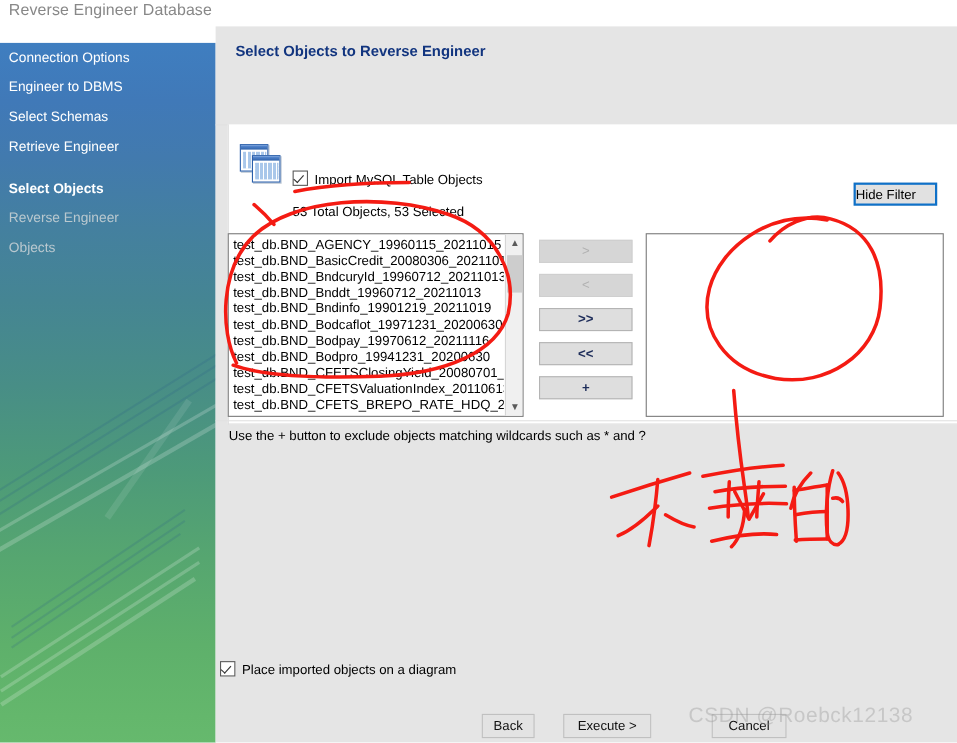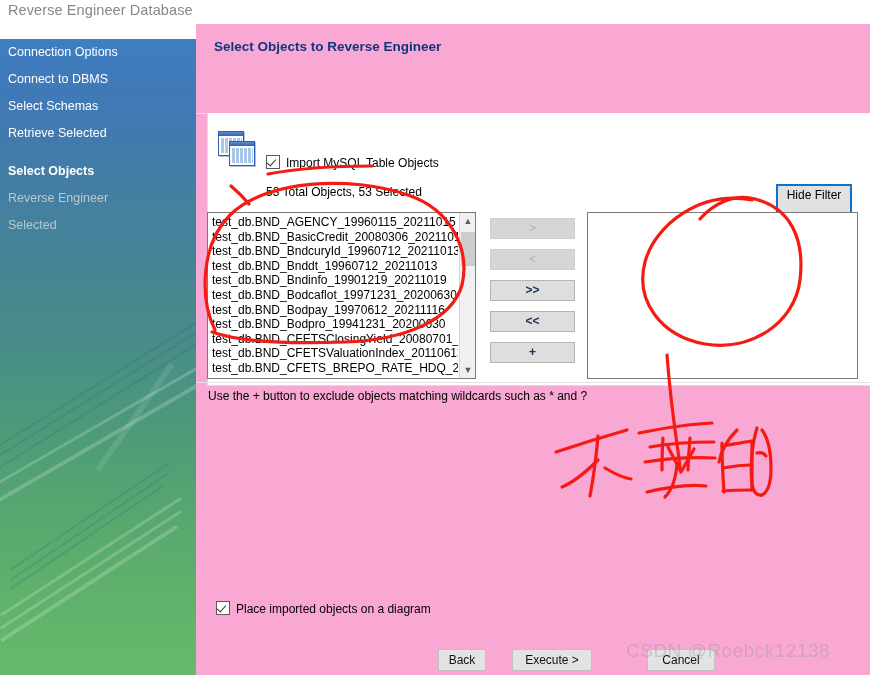--- a/index.html
+++ b/index.html
@@ -90,21 +90,21 @@
     white-space: nowrap;
   }
   .nav-item.current { font-weight: bold; margin-top: 11px; }
   .nav-item.future { color: #b9c8cf; }
 
   
   #content {
     position: absolute;
     left: 196px; top: 24px;
     width: 674px; height: 651px;
-    background: #f9a8d4;
+    background: #e5e5e5;
   }
   #page-title {
     position: absolute;
     left: 18px; top: 15px;
     font-size: 13.5px;
     font-weight: bold;
     color: #12357f;
     white-space: nowrap;
   }
   #divider-top {
@@ -184,24 +184,24 @@
   #count-text {
     position: absolute;
     left: 70px; top: 161px;
     font-size: 12px;
     white-space: nowrap;
   }
 
   
   #hide-filter {
     position: absolute;
-    left: 580px; top: 160px;
-    width: 76px; height: 32px;
+    left: 580px; top: 142px;
+    width: 76px; height: 21px;
     line-height: 19px;
-    text-align: center;
+    text-align: left;
     font-size: 12px;
     background: #e1e1e1;
     border: 2px solid #0f71c8;
     color: #000000;
     box-sizing: border-box;
   }
 
   
   .listbox {
     position: absolute;
@@ -278,21 +278,21 @@
 
   #hint {
     position: absolute;
     left: 12px; top: 365px;
     font-size: 12px;
     white-space: nowrap;
   }
 
   #place-check {
     position: absolute;
-    left: 20px; top: 577px;
+    left: 4px; top: 577px;
     font-size: 12px;
     white-space: nowrap;
   }
   #place-check .lbl { margin-left: 6px; }
 
   
   .botbtn {
     position: absolute;
     top: 649px;
     height: 22px;
@@ -350,36 +350,36 @@
     <div class="streak" style="left:0px; top:575px; width:215px; height:3px; transform: rotate(-33deg);"></div>
     <div class="streak" style="left:0px; top:588px; width:215px; height:3px; transform: rotate(-33deg);"></div>
     <div class="streak" style="left:0px; top:600px; width:210px; height:4px; transform: rotate(-33deg);"></div>
     <div class="streak" style="left:95px; top:430px; width:130px; height:6px; transform: rotate(-55deg); background: rgba(255,255,255,0.10);"></div>
 
     <div class="nav">
       <div class="nav-item">
         <span>Connection Options</span>
       </div>
       <div class="nav-item">
-        <span>Connect to DBMS</span>
+        <span>Engineer to DBMS</span>
       </div>
       <div class="nav-item">
         <span>Select Schemas</span>
       </div>
       <div class="nav-item">
-        <span>Retrieve Selected</span>
+        <span>Retrieve Engineer</span>
       </div>
       <div class="nav-item current">
         <span>Select Objects</span>
       </div>
       <div class="nav-item future">
         <span>Reverse Engineer</span>
       </div>
       <div class="nav-item future">
-        <span>Selected</span>
+        <span>Objects</span>
       </div>
     </div>
   </div>
 
   <div id="content">
 
     <div id="page-title">Select Objects to Reverse Engineer</div>
 
     <div id="divider-top"></div>
     <div id="panel"></div>

